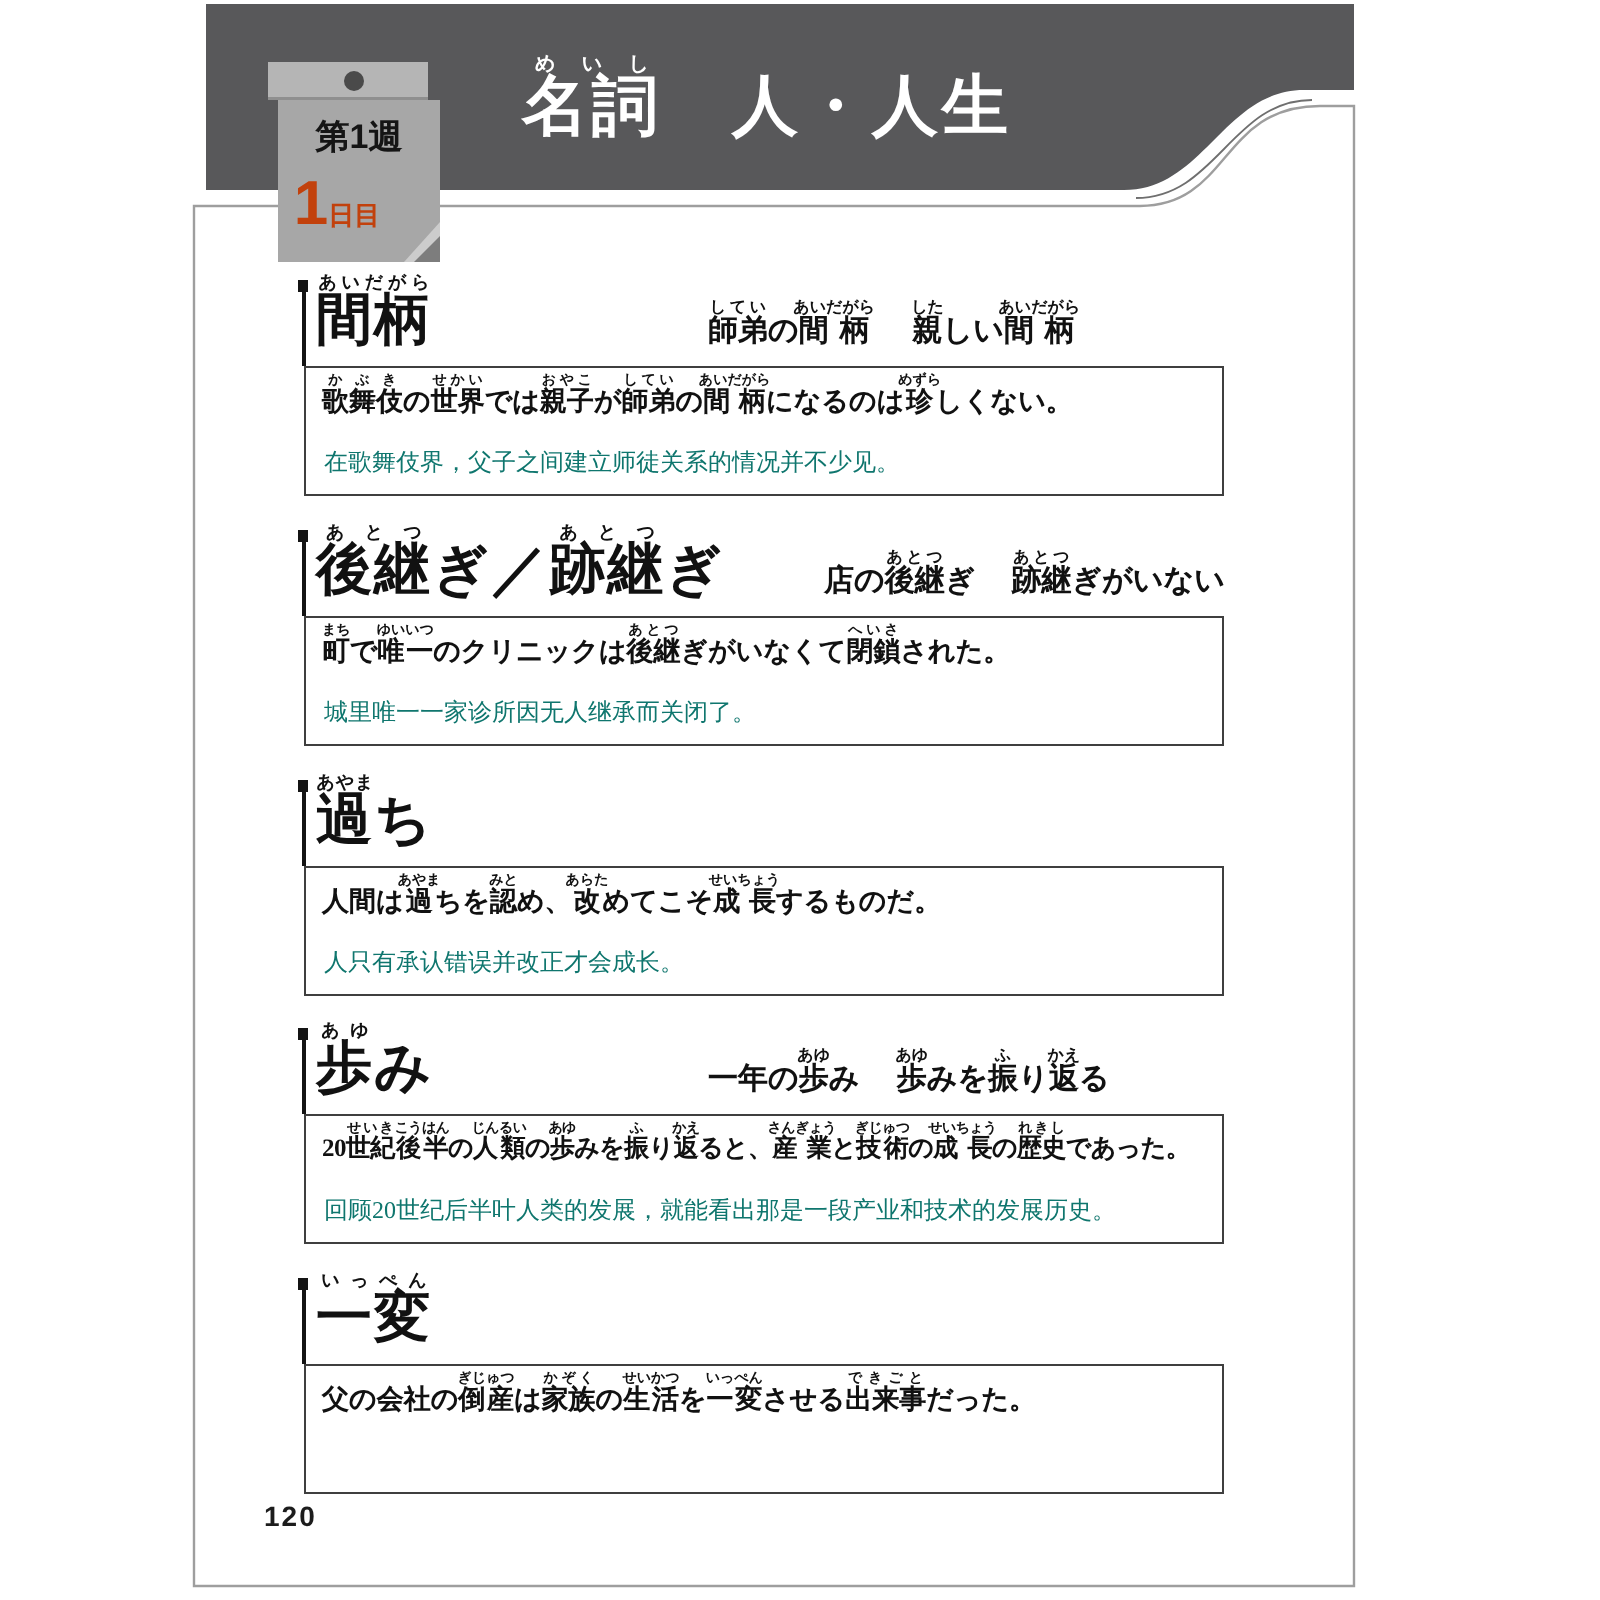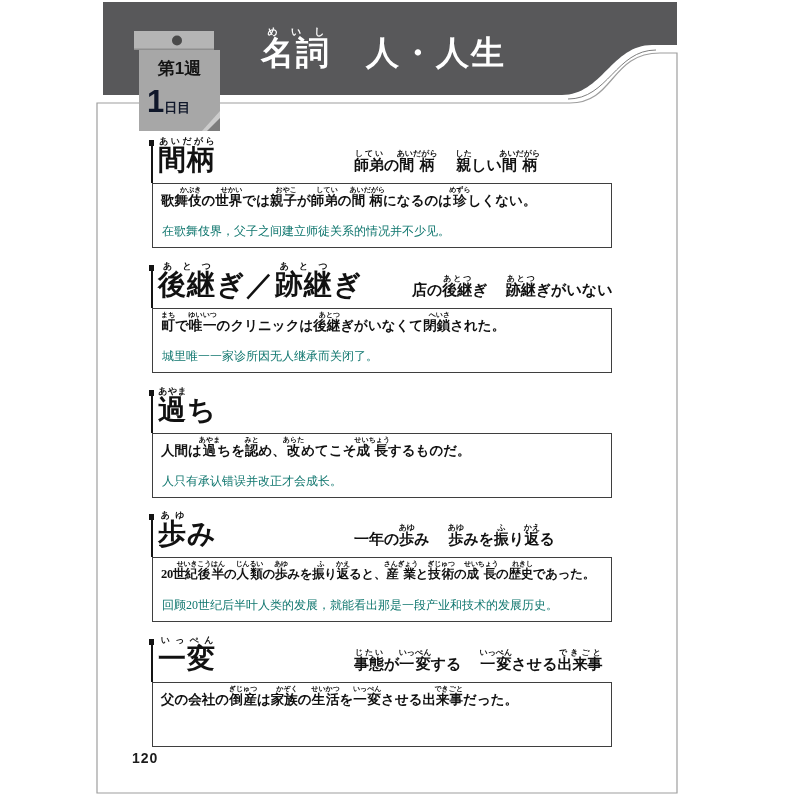--- a/index.html
+++ b/index.html
@@ -7,42 +7,42 @@
   .root{position:relative;width:800px;height:800px;overflow:hidden;background:#fff;}
   svg.chrome{position:absolute;left:0;top:0;width:800px;height:800px;}
 
   
   .band-title{position:absolute;left:261px;top:16px;color:#fff;white-space:nowrap;
     font-family:"Liberation Sans", sans-serif;font-weight:bold;font-size:33px;letter-spacing:2px;margin-top:11px;}
   .band-title rt{font-size:10px;font-weight:bold;letter-spacing:0;}
 
   .week-label{position:absolute;left:139px;top:57px;width:81px;text-align:center;
     font-family:"Liberation Sans", sans-serif;font-weight:bold;font-size:17px;color:#151515;}
-  .day-line{position:absolute;left:139px;top:84px;width:59px;text-align:center;white-space:nowrap;color:#0f172a;
+  .day-line{position:absolute;left:139px;top:84px;width:59px;text-align:center;white-space:nowrap;color:#c2410c;
     font-family:"Liberation Sans", sans-serif;}
   .day-line .num{font-weight:bold;font-size:31px;}
   .day-line .suffix{font-weight:bold;font-size:13px;}
 
   
   .entry{position:absolute;left:152px;width:462px;height:112px;}
   .e1{top:136px}.e2{top:261px}.e3{top:386px}.e4{top:510px}.e5{top:635px}
   .marker-square{position:absolute;left:-3px;top:4px;width:5px;height:6px;background:#141414;}
   .marker-line{position:absolute;left:-1px;top:4px;width:1.5px;height:43px;background:#141414;}
   .head-row{position:absolute;left:6px;top:0;white-space:nowrap;}
   .headword{font-size:28px;font-weight:bold;letter-spacing:1px;}
   .headword rt{font-size:9px;font-weight:600;letter-spacing:0;}
   .phrases{position:absolute;top:13px;left:178px;white-space:nowrap;font-size:15px;font-weight:bold;margin-left:24px;}
   .phrases rt{font-size:8px;font-weight:600;}
   .phrase{display:inline-block;}
   .phrase + .phrase{margin-left:18px;}
   .e2 .phrases{left:236px;}
 
   .example-box{position:absolute;left:0;top:47px;width:458px;height:63px;border:1.5px solid #3f3f3f;background:#fff;}
   .sent-ja{position:absolute;left:8px;top:2px;white-space:nowrap;font-size:13.5px;font-weight:bold;}
-  .sent-ja rt{font-size:7px;font-weight:600;text-align:right;}
+  .sent-ja rt{font-size:7px;font-weight:600;}
   .e4 .sent-ja{font-size:12.5px;letter-spacing:-0.3px;}
   .sent-cn{position:absolute;left:9px;top:39px;white-space:nowrap;font-size:12px;font-weight:normal;color:#0f766e;}
 
   .pagenum{position:absolute;left:132px;top:750px;font-family:"Liberation Sans", sans-serif;
     font-weight:bold;font-size:14px;letter-spacing:1px;color:#1c1c1c;}
 </style>
 </head>
 <body>
 
 <div class="root">
@@ -125,22 +125,19 @@
       <div class="sent-cn">回顾20世纪后半叶人类的发展，就能看出那是一段产业和技术的发展历史。</div>
     </div>
   </div>
 
   <div class="entry e5">
     <div class="marker-square"></div>
     <div class="marker-line"></div>
     <div class="head-row">
       <span class="headword"><ruby>一変<rt>いっぺん</rt></ruby></span>
     </div>
-    <div class="phrases">
-      <span class="phrase"><ruby>事態<rt>じたい</rt></ruby>が<ruby>一変<rt>いっぺん</rt></ruby>する</span><span class="phrase"><ruby>一変<rt>いっぺん</rt></ruby>させる<ruby>出来事<rt>できごと</rt></ruby></span>
-    </div>
     <div class="example-box">
       <div class="sent-ja">父の会社の<ruby>倒産<rt>ぎじゅつ</rt></ruby>は<ruby>家族<rt>かぞく</rt></ruby>の<ruby>生活<rt>せいかつ</rt></ruby>を<ruby>一変<rt>いっぺん</rt></ruby>させる<ruby>出来事<rt>できごと</rt></ruby>だった。</div>
     </div>
   </div>
 
   <div class="pagenum">120</div>
 </div>
 
 </body></html>

